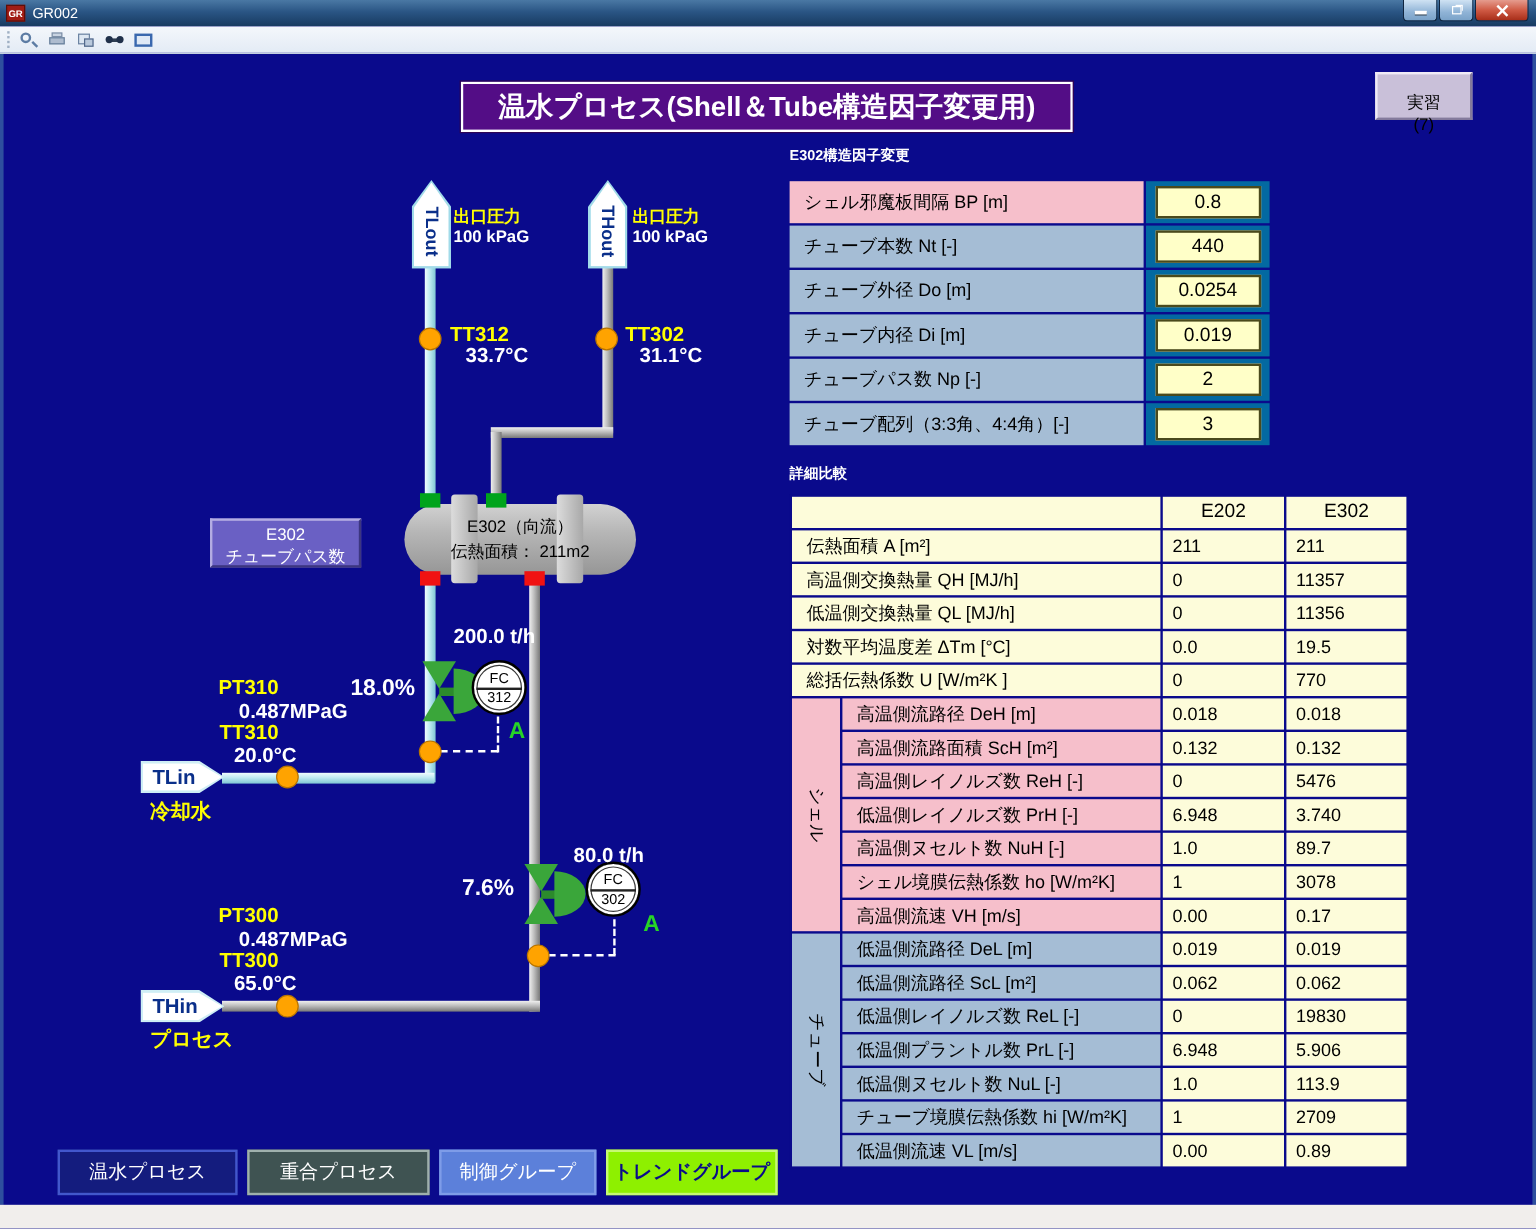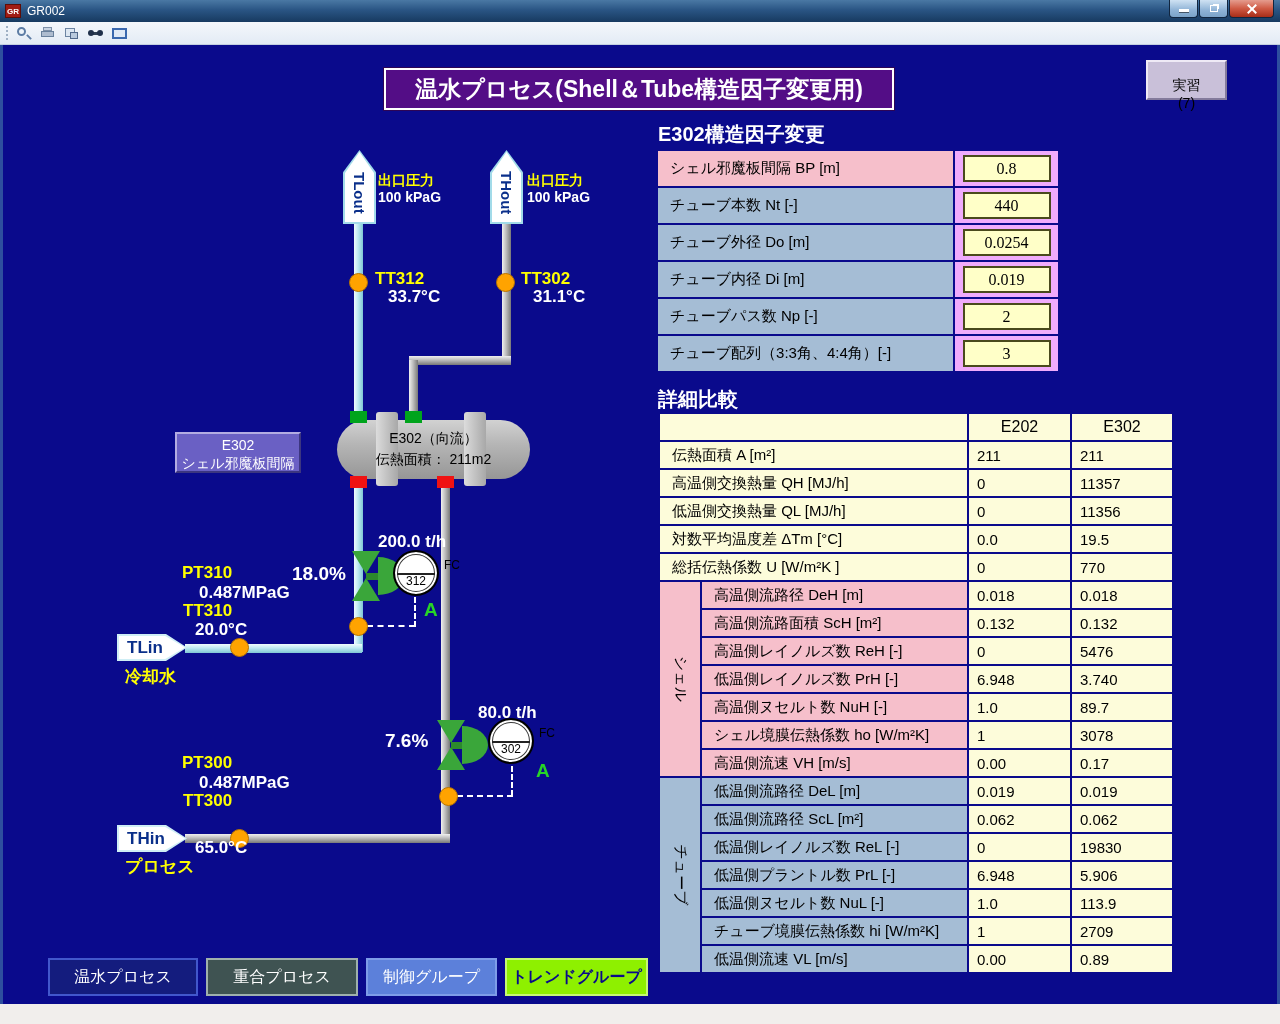--- a/index.html
+++ b/index.html
@@ -47,27 +47,27 @@
 
   
   .main-title { left:384px; top:23px; width:510px; height:42px; background:#530d86;
     border:2px solid #ffffff; outline:1px solid #2d0555; color:#fff; font-size:23px; font-weight:bold;
     display:flex; align-items:center; justify-content:center; white-space:nowrap; }
   .practice-btn { left:1146px; top:15px; width:81px; height:40px; background:#c9c0d9;
     border-top:2px solid #efeaf6; border-left:2px solid #efeaf6; border-right:2px solid #847b9c; border-bottom:2px solid #847b9c;
     color:#000; font-size:14px; text-align:center; line-height:18px; padding-top:14px; }
 
   
-  .sect-title { color:#fff; font-size:20px; font-weight:bold; }
+  .sect-title { color:#fff; font-size:12px; font-weight:bold; }
   .struct-table { left:658px; top:106px; display:grid; grid-template-columns:295px 103px;
     grid-auto-rows:35px; gap:2px; background:#0a0a8c; }
   .cell { display:flex; align-items:center; font-size:15px; color:#000; }
   .lab { padding-left:12px; }
   .pinkbg { background:#f6bfcb; } .bluebg { background:#a5bdd5; } .creambg { background:#fdfcda; }
-  .valcell { background:#f0abfc; justify-content:center;font-family:Liberation Serif, serif; }
+  .valcell { background:#0369a1; justify-content:center; }
   .valbox { width:88px; height:27px; background:#ffffc8; border:2px solid #4a4a1c;
     display:flex; align-items:center; justify-content:center; font-size:16px; color:#000; }
 
   .comp-table { left:658px; top:367px; display:grid; grid-template-columns:40px 265px 101px 100px;
     grid-auto-rows:26px; gap:2px; background:#0a0a8c; border:2px solid #0a0a8c; }
   .chead { justify-content:center; font-size:16px; }
   .vcell { padding-left:8px; font-size:15px; }
   .span2 { grid-column:1 / 3; }
   .group { grid-row:span 7; position:relative; }
   .vtext { position:absolute; left:50%; top:50%; transform:translate(-50%,-50%) rotate(90deg);
@@ -92,21 +92,21 @@
   .tri-d { width:0; height:0; border-left:14px solid transparent; border-right:14px solid transparent;
     border-top:23px solid #3aa63a; z-index:5; }
   .tri-u { width:0; height:0; border-left:14px solid transparent; border-right:14px solid transparent;
     border-bottom:23px solid #3aa63a; z-index:5; }
   .act { width:26px; height:38px; background:#3aa63a; border-radius:0 26px 26px 0 / 0 19px 19px 0; z-index:5; }
   .stem { height:7px; background:#2c8a2c; z-index:5; }
 
   .fc-circle { width:46px; height:46px; border-radius:50%; background:#fff; border:2px solid #000;
     box-shadow:inset 0 0 0 2px #fff, inset 0 0 0 3px #3a3a3a; z-index:7; color:#000; }
   .fc-circle .div { position:absolute; left:2px; right:2px; top:50%; height:2px; background:#222; }
-  .fc-t { position:absolute; width:100%; text-align:center; top:6px; font-size:12px;margin-left:36px; }
+  .fc-t { position:absolute; width:100%; text-align:center; top:6px; font-size:12px; }
   .fc-b { position:absolute; width:100%; text-align:center; bottom:6px; font-size:12px; }
 
   .dash-h { border-top:2px dashed #fff; z-index:4; }
   .dash-v { border-left:2px dashed #fff; z-index:4; }
 
   .t-y { color:#ffff00; font-weight:bold; font-size:17px; white-space:nowrap; z-index:8; }
   .t-w { color:#ffffff; font-weight:bold; font-size:17px; white-space:nowrap; z-index:8; }
   .t-w14 { color:#ffffff; font-weight:bold; font-size:14px; white-space:nowrap; z-index:8; }
   .t-y14 { color:#ffff00; font-weight:bold; font-size:14px; white-space:nowrap; z-index:8; }
   .t-pct { color:#ffffff; font-weight:bold; font-size:19px; white-space:nowrap; z-index:8; }
@@ -315,34 +315,34 @@
 
   <div class="abs dot" style="left:349px; top:228px;"></div>
   <div class="abs t-y" style="left:375px; top:224px;">TT312</div>
   <div class="abs t-w" style="left:388px; top:242px;">33.7°C</div>
   <div class="abs dot" style="left:496px; top:228px;"></div>
   <div class="abs t-y" style="left:521px; top:224px;">TT302</div>
   <div class="abs t-w" style="left:533px; top:242px;">31.1°C</div>
 
   <div class="abs e302-btn">
     <div>E302</div>
-    <div>シェル邪魔板間隔</div>
+    <div>チューブパス数</div>
   </div>
 
   <div class="abs noz nozg" style="left:350px; top:366px;"></div>
   <div class="abs noz nozg" style="left:405px; top:366px;"></div>
   <div class="abs vessel"></div>
   <div class="abs flange" style="left:376px;"></div>
   <div class="abs flange" style="left:464px;"></div>
   <div class="abs noz nozr" style="left:350px; top:431px;"></div>
   <div class="abs noz nozr" style="left:437px; top:431px;"></div>
   <div class="abs vessel-text" style="top:385px;">E302（向流）</div>
   <div class="abs vessel-text" style="top:406px;">伝熱面積： 211m2</div>
 
-  <div class="abs t-w" style="left:378px; top:487px;">200.0 t/h</div>
+  <div class="abs t-w" style="left:378px; top:476px;">200.0 t/h</div>
   <div class="abs t-pct" style="left:292px; top:518px;">18.0%</div>
   <div class="abs tri-d" style="left:352px; top:506px;"></div>
   <div class="abs tri-u" style="left:352px; top:533px;"></div>
   <div class="abs stem" style="left:366px; top:528px; width:16px;"></div>
   <div class="abs act" style="left:378px; top:512px;"></div>
   <div class="abs fc-circle" style="left:393px; top:505px;">
     <div class="div"></div>
     <div class="fc-t">FC</div>
     <div class="fc-b">312</div>
   </div>
@@ -373,21 +373,21 @@
     <div class="fc-b">302</div>
   </div>
   <div class="abs t-a" style="left:536px; top:715px;">A</div>
   <div class="abs dash-v" style="left:511px; top:721px; height:30px;"></div>
   <div class="abs dash-h" style="left:457px; top:750px; width:56px;"></div>
   <div class="abs dot" style="left:439px; top:742px;"></div>
 
   <div class="abs t-y" style="left:182px; top:708px;">PT300</div>
   <div class="abs t-w" style="left:199px; top:728px;">0.487MPaG</div>
   <div class="abs t-y" style="left:183px; top:746px;">TT300</div>
-  <div class="abs t-w" style="left:195px; top:765px;margin-top:28px;">65.0°C</div>
+  <div class="abs t-w" style="left:195px; top:765px;">65.0°C</div>
   <div class="abs dot" style="left:230px; top:784px;"></div>
   <div class="abs flag-r-o" style="left:117px; top:780px;">
     <div class="flag-r-i">THin</div>
   </div>
   <div class="abs t-y" style="left:125px; top:810px;">プロセス</div>
 
   <div class="abs nav-btn nb2">重合プロセス</div>
   <div class="abs nav-btn nb1">温水プロセス</div>
   <div class="abs nav-btn nb3">制御グループ</div>
   <div class="abs nav-btn nb4">トレンドグループ</div>

